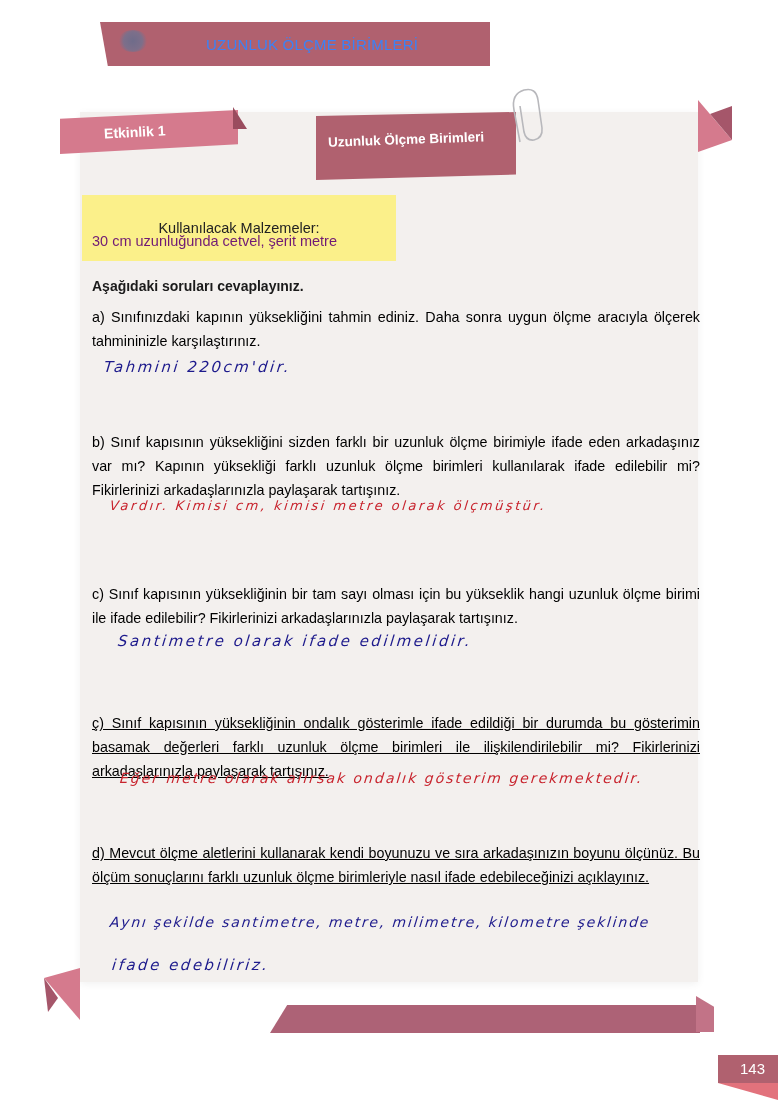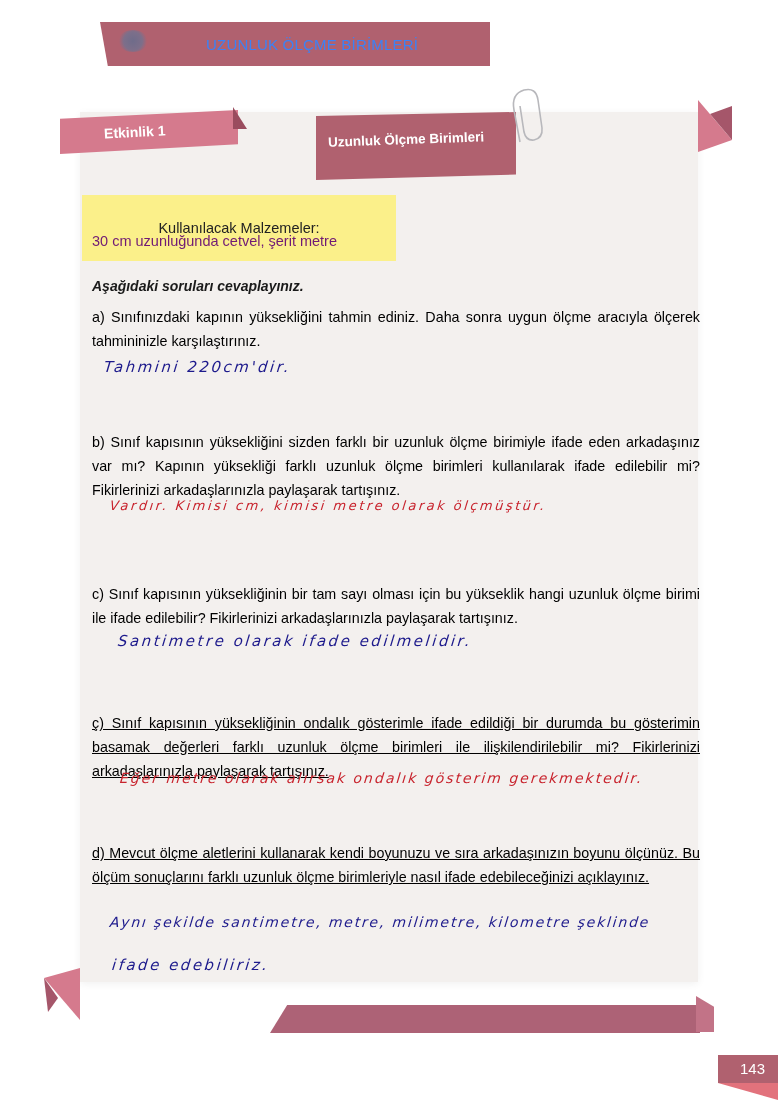--- a/index.html
+++ b/index.html
@@ -66,21 +66,21 @@
     background:#fbf08a;
   }
   .materials-title {
     position:absolute; left:0; top:8px; width:100%; text-align:center; font-size:14.5px; color:#222;margin-top:17px;
   }
   .materials-text {
     position:absolute; left:10px; top:38px; font-size:14.5px; color:#701a75;
   }
   
   .instruction {
-    position:absolute; left:92px; top:278px; font-size:14px; font-weight:bold; color:#1a1a1a;font-style:italic;
+    position:absolute; left:92px; top:278px; font-size:14px; font-weight:bold; color:#1a1a1a;
   }
   .question {
     position:absolute; left:92px; width:608px; font-size:14.3px; line-height:24px; color:#000000;
     text-align:justify;
   }
   .answer {
     position:absolute; font-family:"DejaVu Sans", sans-serif; font-style:italic; font-size:15px;
     letter-spacing:2.5px; transform:skewX(-6deg);
   }
   .ans-blue { color:#1d1a8c; }

